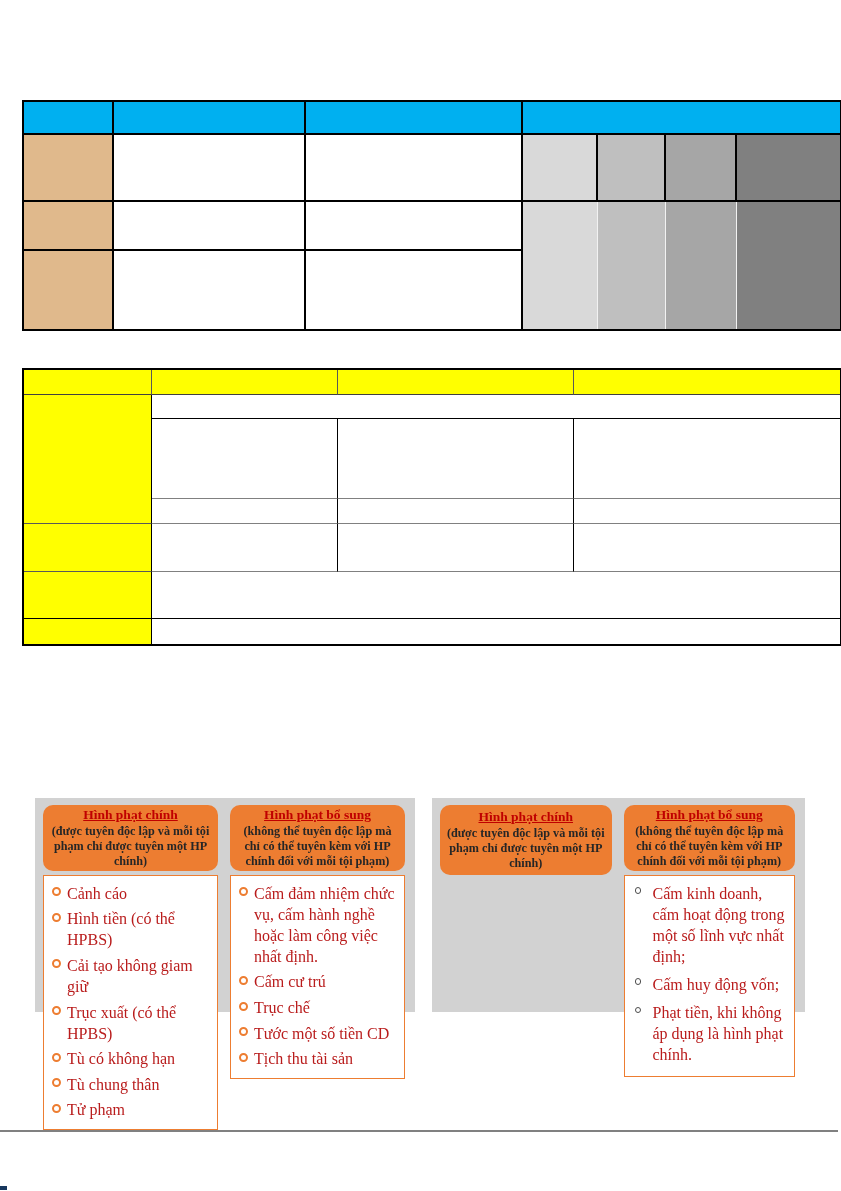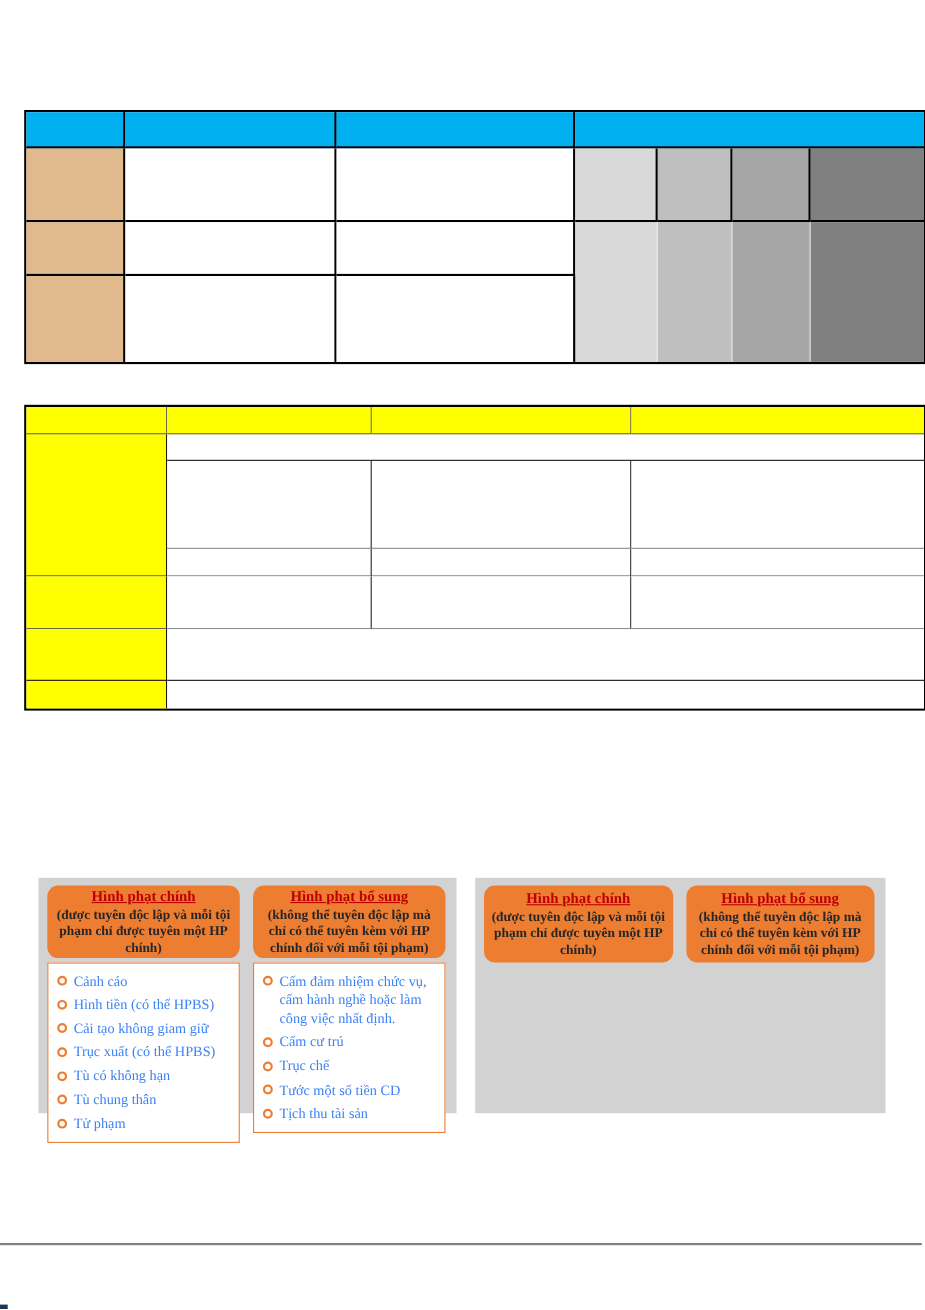--- a/index.html
+++ b/index.html
@@ -43,21 +43,21 @@
   .panel.right { left:432px; width:373px; }
   .pcol { flex:1; display:flex; flex-direction:column; min-width:0; }
   .pbox-header { height:70px; border-radius:10px; display:flex; flex-direction:column;
                  align-items:center; justify-content:center; text-align:center;
                  padding:2px 5px; margin-bottom:4px; }
   .pbox-title { font-weight:bold; text-decoration:underline; font-size:13.5px;
                 line-height:1.25; }
   .pbox-sub { font-weight:bold; font-size:12.2px; line-height:1.22; color:#262626; }
   .pbox-list { flex:1; background:#fff; border:1.5px solid #ED7D31; padding:7px 4px 4px 6px; }
   .pbox-list ul { list-style:none; }
-  .pbox-list li { position:relative; font-size:13px; line-height:1.32; color:#3b82f6;
+  .pbox-list li { position:relative; font-size:16px; line-height:1.32; color:#b91c1c;
                   padding-left:17px; margin-bottom:4.5px; }
   .pbox-list li::before { content:""; position:absolute; left:2px; top:4.5px;
                   width:5px; height:5px; border-radius:50%; background:#fff; }
   .panel.left  .pbox-list li::before { border:2px solid #ED7D31; }
   .panel.right .pbox-list li { padding-left:22px; margin-bottom:7px; }
   .panel.right .pbox-list li::before { left:4px; width:4.5px; height:4.5px;
                   border:1.5px solid #4d4d4d; }
 
   
   .footer-rule { position:absolute; left:0; top:1130px; width:838px; height:2px;
@@ -166,18 +166,25 @@
       <div class="pbox-header" style="background: rgb(237, 125, 49);">
         <div class="pbox-title" style="color: rgb(192, 0, 0);">Hình phạt chính</div>
         <div class="pbox-sub">(được tuyên độc lập và mỗi tội phạm chỉ được tuyên một HP chính)</div>
       </div>
     </div>
     <div class="pcol">
       <div class="pbox-header" style="background: rgb(237, 125, 49);">
         <div class="pbox-title" style="color: rgb(192, 0, 0);">Hình phạt bổ sung</div>
         <div class="pbox-sub">(không thể tuyên độc lập mà chỉ có thể tuyên kèm với HP chính đối với mỗi tội phạm)</div>
       </div>
+      <div class="pbox-list">
+        <ul>
+            <li>Cấm kinh doanh, cấm hoạt động trong một số lĩnh vực nhất định;</li>
+            <li>Cấm huy động vốn;</li>
+            <li>Phạt tiền, khi không áp dụng là hình phạt chính.</li>
+          </ul>
+      </div>
     </div>
   </div>
 
   <div class="footer-rule" style="background: rgb(128, 128, 128);"></div>
   <div class="corner-mark"></div>
 </div>
 
 </body></html>

